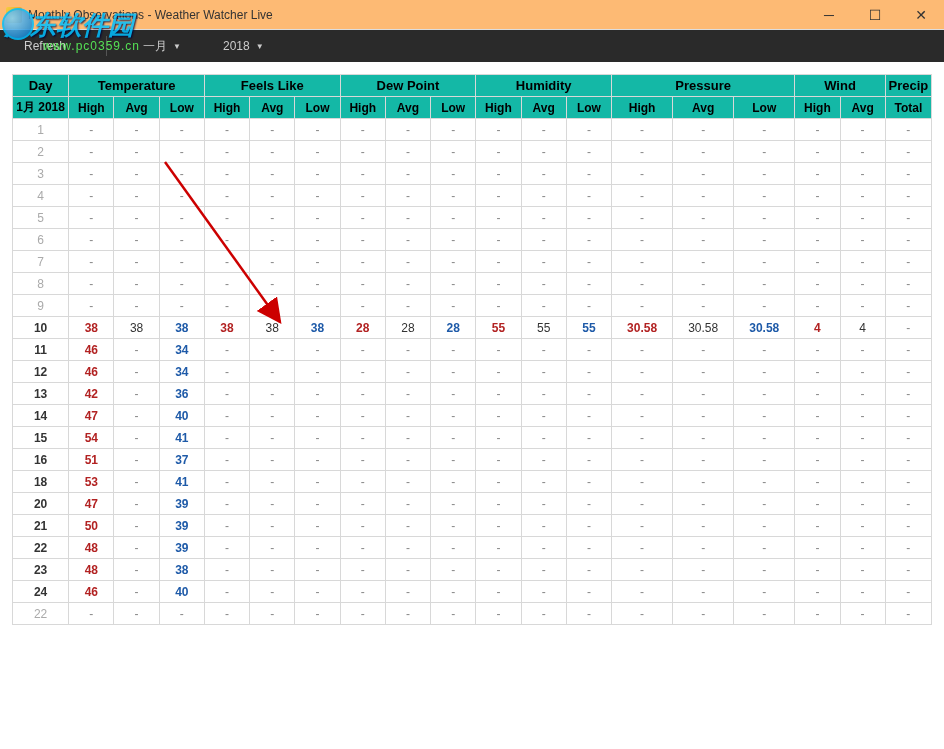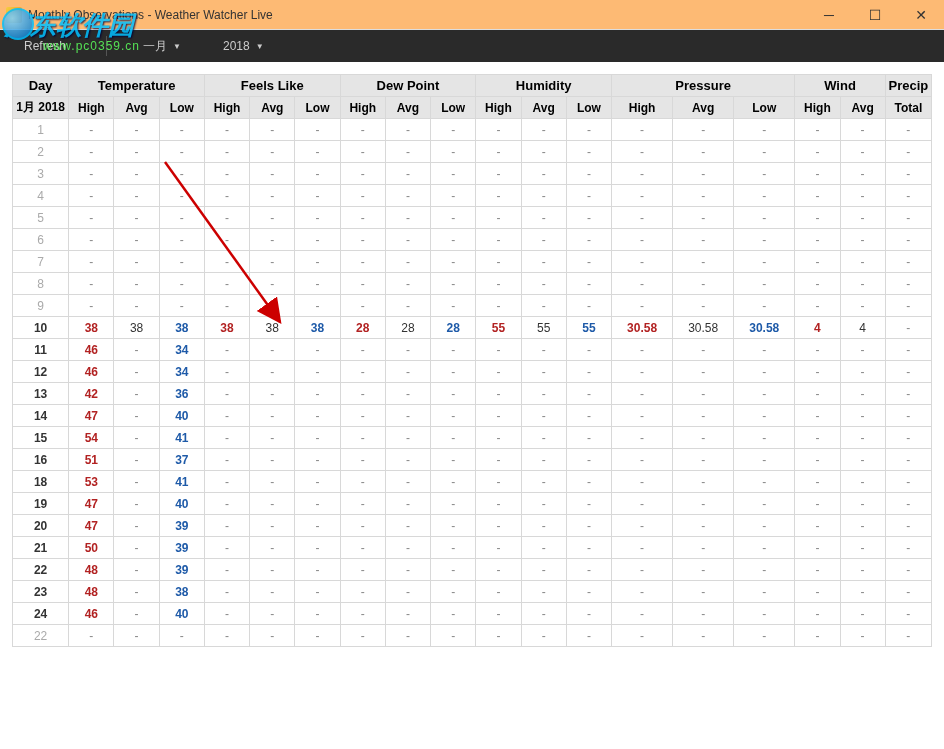--- a/index.html
+++ b/index.html
@@ -14,21 +14,21 @@
 .toolbar { height: 32px; background: #2a2a2a; display: flex; align-items: center; padding-left: 10px; gap: 22px; }
 .tbtn { color: #ccc; font-size: 12px; padding: 6px 14px; cursor: pointer; }
 .tsep { width: 1px; height: 20px; background: #555; margin: 0 4px; }
 .tdrop { color: #ccc; font-size: 12px; padding: 6px 10px; display: flex; align-items: center; gap: 6px; cursor: pointer; }
 .tdrop .arrow { font-size: 8px; }
 
 .content { padding: 12px; position: relative; height: calc(100% - 62px); overflow: hidden; }
 .tablewrap { width: 100%; height: 100%; overflow: auto; }
 table { border-collapse: collapse; width: 100%; font-size: 12px; }
 th, td { border: 1px solid #d8d8d8; padding: 0; text-align: center; height: 22px; white-space: nowrap; }
-th { font-weight: bold; background: #e5e5e5; }
+th { font-weight: bold; background: #14b8a6; }
 th.group { height: 22px; font-size: 13px; }
 th.sub { height: 22px; font-size: 12px; }
 td { font-size: 12px; }
 td.day { color: #aaa; }
 td.day.has { color: #333; font-weight: bold; }
 td.dash { color: #888; }
 td.high { color: #b22222; font-weight: bold; }
 td.avg { color: #333; }
 td.low { color: #1e5aa8; font-weight: bold; }
 .col-day{width:46px;} .col-v{width:40px;} .col-w{width:54px;}
@@ -468,41 +468,20 @@
             <td class="dash">-</td>
             <td class="dash">-</td>
             <td class="dash">-</td>
             <td class="dash">-</td>
             <td class="dash">-</td>
             <td class="dash">-</td>
             <td class="dash">-</td>
             <td class="dash">-</td>
           </tr>
           <tr>
-            <td class="day has">19</td>
-            <td class="high">47</td>
-            <td class="dash">-</td>
-            <td class="low">40</td>
-            <td class="dash">-</td>
-            <td class="dash">-</td>
-            <td class="dash">-</td>
-            <td class="dash">-</td>
-            <td class="dash">-</td>
-            <td class="dash">-</td>
-            <td class="dash">-</td>
-            <td class="dash">-</td>
-            <td class="dash">-</td>
-            <td class="dash">-</td>
-            <td class="dash">-</td>
-            <td class="dash">-</td>
-            <td class="dash">-</td>
-            <td class="dash">-</td>
-            <td class="dash">-</td>
-          </tr>
-          <tr>
             <td class="day has">20</td>
             <td class="high">47</td>
             <td class="dash">-</td>
             <td class="low">39</td>
             <td class="dash">-</td>
             <td class="dash">-</td>
             <td class="dash">-</td>
             <td class="dash">-</td>
             <td class="dash">-</td>
             <td class="dash">-</td>

